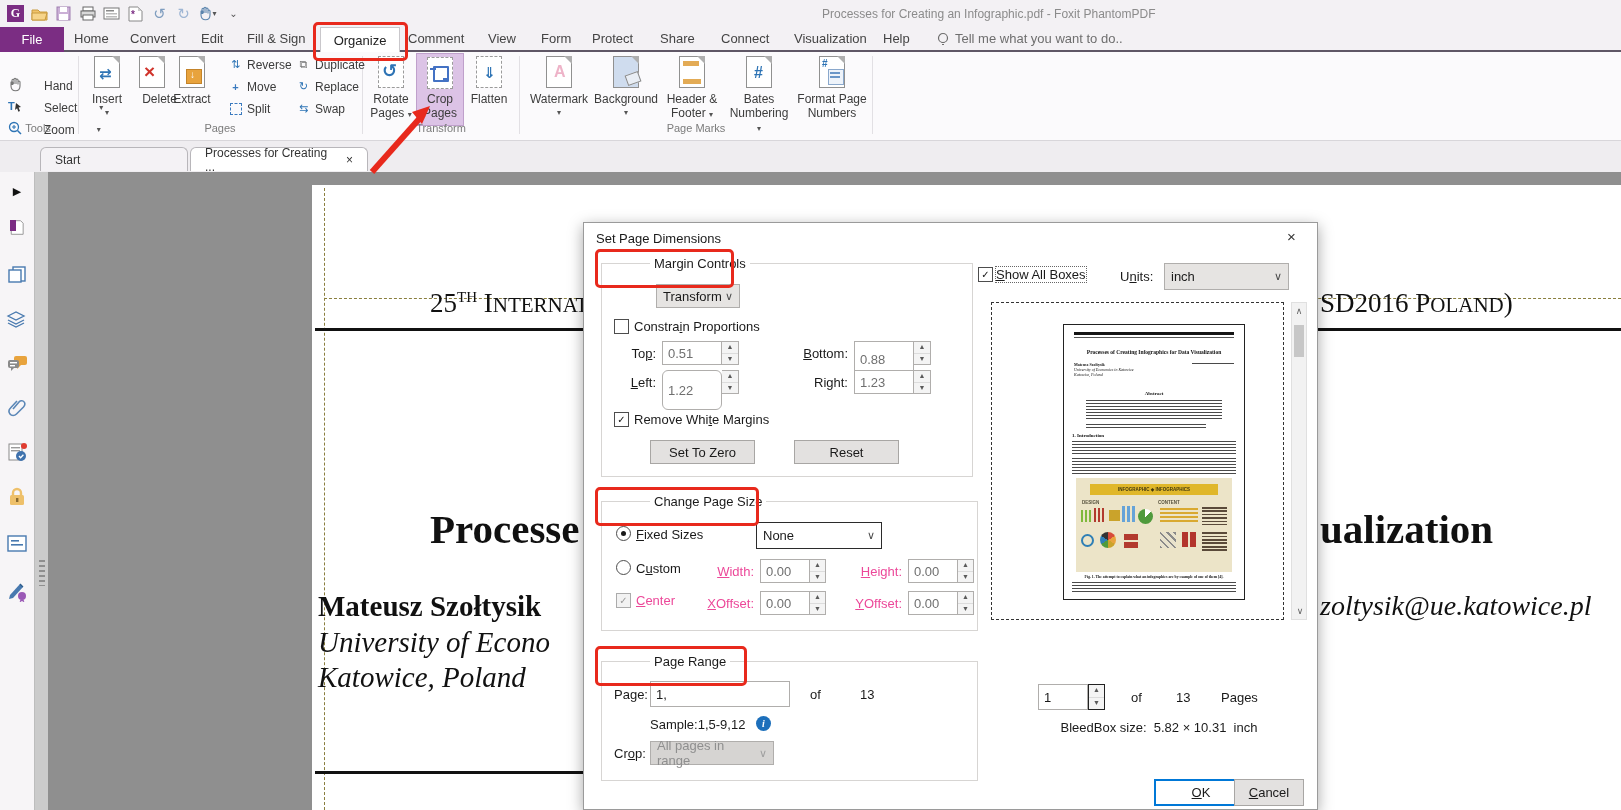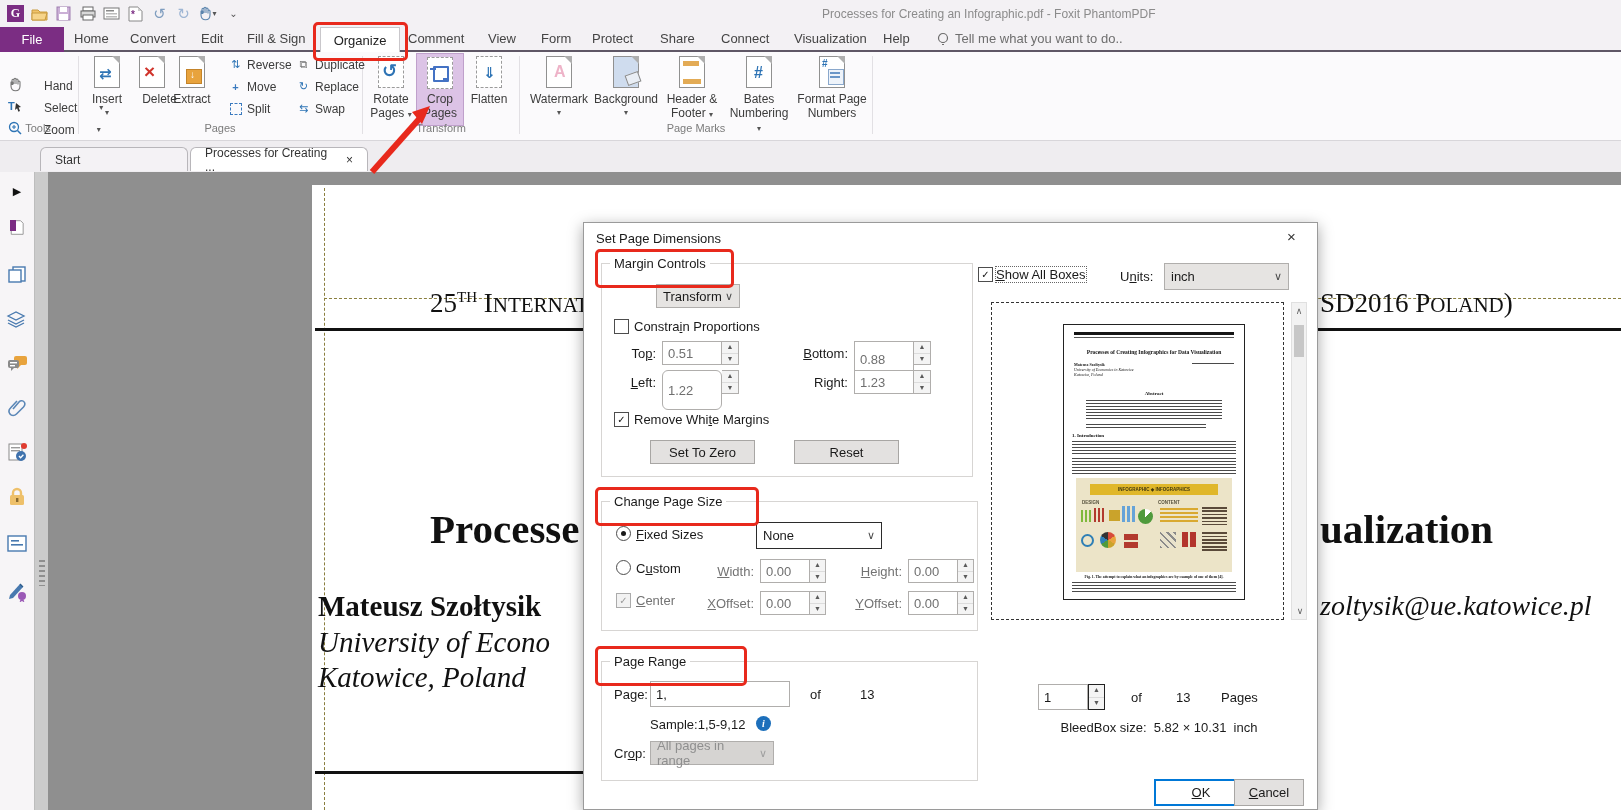--- a/index.html
+++ b/index.html
@@ -37,23 +37,23 @@
   .sbicon{left:6px;width:22px;height:22px;display:flex;align-items:center;justify-content:center;}
   .resizer{left:34px;top:172px;width:14px;height:638px;background:#cbcbcb;border-left:1px solid #bdbdbd;}
   .docarea{left:48px;top:172px;width:1573px;height:638px;background:#8f8f8f;}
   .pagewhite{left:312px;top:185px;width:1309px;height:625px;background:#fff;}
   .dashv{border-left:1px dashed #8a7f3f;width:0;}
   .dashh{border-top:1px dashed #8a7f3f;height:0;}
   .serif{font-family:"Liberation Serif","DejaVu Serif",serif;color:#111;}
   
   .dialog{left:583px;top:222px;width:735px;height:588px;background:#fff;border:1px solid #9a9a9a;box-shadow:0 4px 14px rgba(0,0,0,.35);box-sizing:border-box;z-index:20;}
   .r{font-size:13px;color:#1a1a1a;white-space:nowrap;}
-  .gray{color:#737373;}
+  .gray{color:#ec4899;}
   .gbox{border:1px solid #d7d5d3;}
-  .glabel{background:#fff;padding:0 4px;font-size:13px;color:#1a1a1a;white-space:nowrap;}
+  .glabel{background:#fff;padding:0 4px;font-size:13px;color:#1a1a1a;white-space:nowrap;margin-left:40px;}
   .chk{width:13px;height:13px;border:1px solid #4d4d4d;background:#fff;font:10px/13px "DejaVu Sans",sans-serif;text-align:center;color:#111;box-sizing:content-box;}
   .chk.dis{border-color:#ababab;color:#9a9a9a;background:#f2f2f2;}
   .rad{width:13px;height:13px;border:1px solid #4d4d4d;border-radius:50%;background:#fff;}
   .rad .dot{width:5px;height:5px;border-radius:50%;background:#1a1a1a;margin:4px;}
   .fld{border:1px solid #b0aeac;background:#fff;color:#6f6f6f;font:13px "Liberation Sans",sans-serif;padding:0 5px;box-sizing:border-box;}
   input.fld{outline:none;}
   .spin{box-sizing:border-box;border:1px solid #b0aeac;border-left:none;background:#f4f4f4;display:flex;flex-direction:column;}
   .spin div{flex:1;font-size:7px;line-height:10px;color:#5a5a5a;text-align:center;}
   .spin div:first-child{border-bottom:1px solid #dcdcdc;}
   .dd{box-sizing:border-box;border:1px solid #b0aeac;background:#e6e4e2;display:flex;justify-content:space-between;align-items:center;padding:0 6px;font-size:13px;color:#1a1a1a;}

